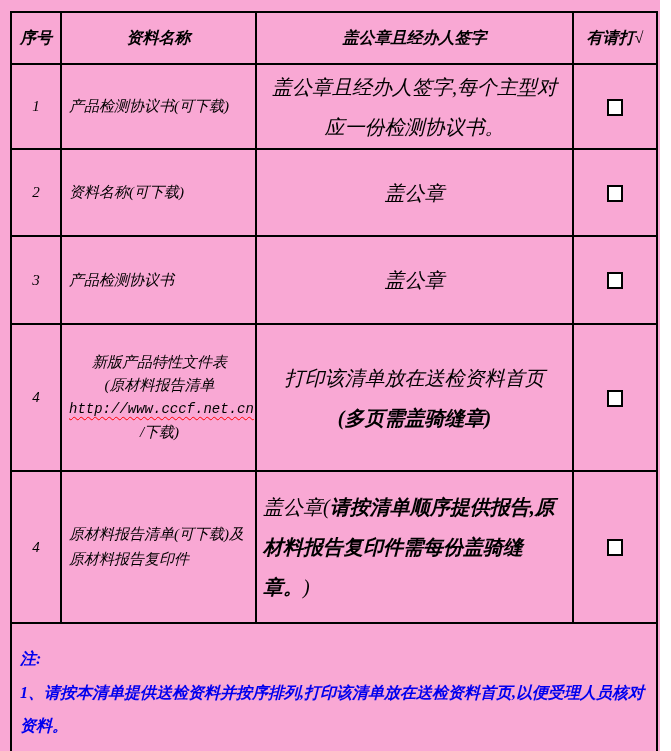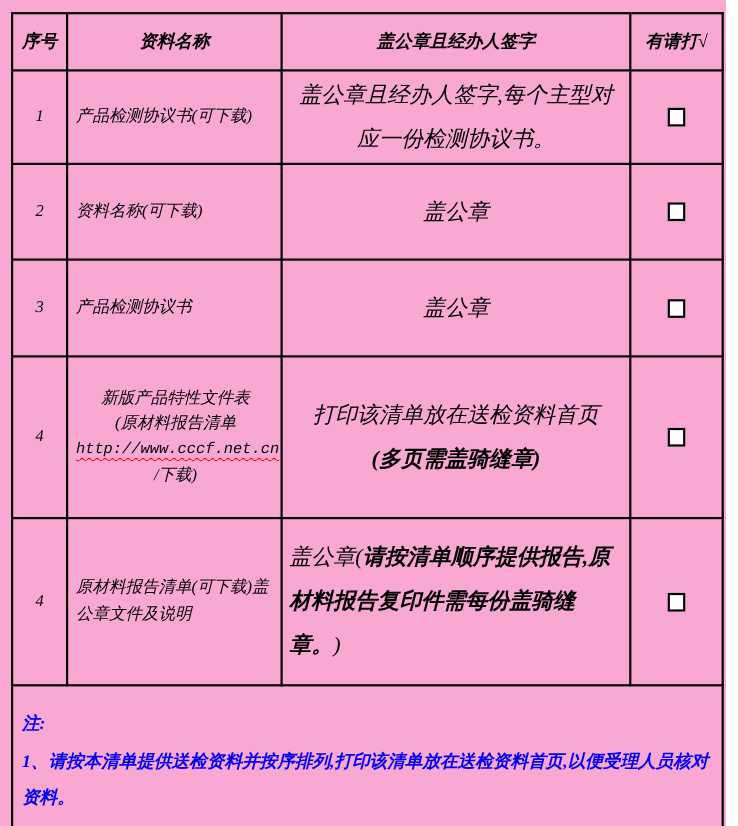--- a/index.html
+++ b/index.html
@@ -129,21 +129,21 @@
           <span>/下载)</span>
         </td>
         <td class="c-desc">
           <div>打印该清单放在送检资料首页</div>
           <div class="b">(多页需盖骑缝章)</div>
         </td>
         <td class="c-check"><span class="checkbox"></span></td>
       </tr>
       <tr class="r5">
         <td class="c-no">4</td>
-        <td class="c-name"><span>原材料报告清单(可下载)盖公章文件及说明</span></td>
+        <td class="c-name"><span>原材料报告清单(可下载)及原材料报告复印件</span></td>
         <td class="c-desc c-desc-left">
           <span>盖公章(</span><span class="b">请按清单顺序提供报告,原材料报告复印件需每份盖骑缝章。</span><span>)</span>
         </td>
         <td class="c-check"><span class="checkbox"></span></td>
       </tr>
       <tr>
         <td class="note-cell" colspan="4">
           <div class="note-line">注:</div>
           <div class="note-line">1、请按本清单提供送检资料并按序排列,打印该清单放在送检资料首页,以便受理人员核对资料。</div>
         </td>

